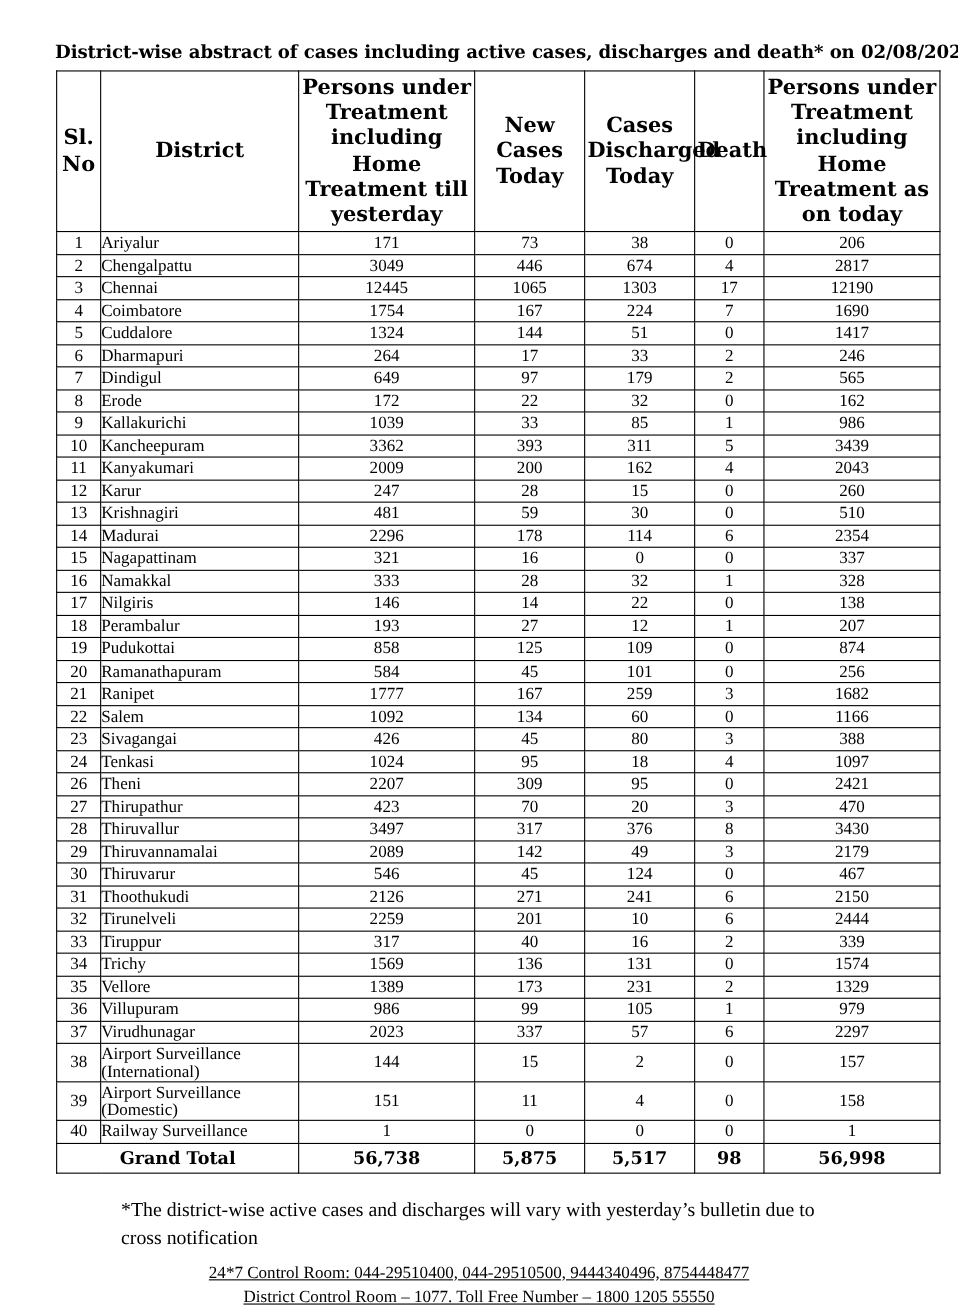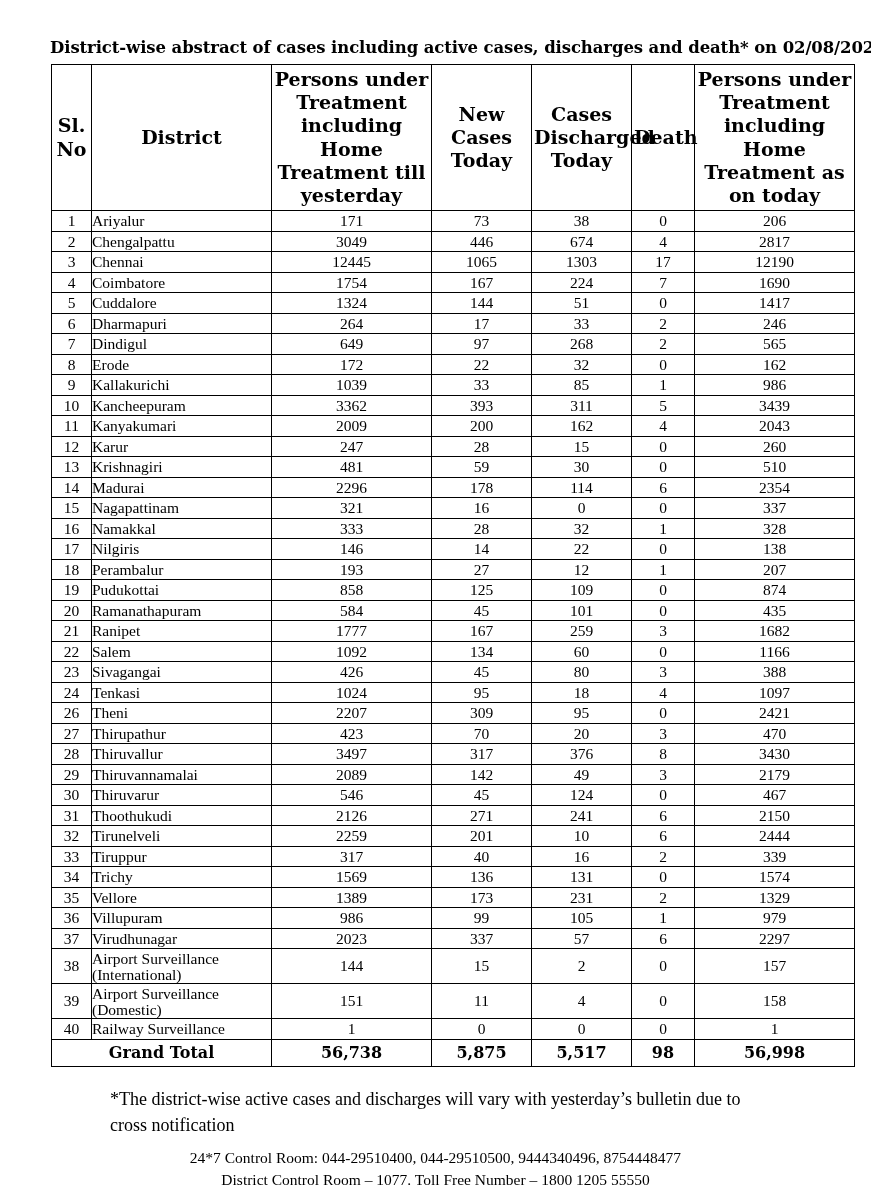--- a/index.html
+++ b/index.html
@@ -118,20 +118,21 @@
     text-align: left;
   }
   .contact {
     margin-top: 9px;
     text-align: center;
     font-size: 15.5px;
     line-height: 1.45;
   }
   .contact .line {
     display: block;
+    text-decoration: underline;
   }
   .site-link {
     color: #1414c8;
     text-decoration: underline;
     display: inline-block;
     margin-top: 1px;
     font-size: 15.5px;
   }
 </style>
 </head>
@@ -219,21 +220,21 @@
             <td class="num">17</td>
             <td class="num">33</td>
             <td class="num">2</td>
             <td class="num">246</td>
           </tr>
           <tr>
             <td class="sl">7</td>
             <td class="district">Dindigul</td>
             <td class="num">649</td>
             <td class="num">97</td>
-            <td class="num">268</td>
+            <td class="num">179</td>
             <td class="num">2</td>
             <td class="num">565</td>
           </tr>
           <tr>
             <td class="sl">8</td>
             <td class="district">Erode</td>
             <td class="num">172</td>
             <td class="num">22</td>
             <td class="num">32</td>
             <td class="num">0</td>
@@ -338,21 +339,21 @@
             <td class="num">0</td>
             <td class="num">874</td>
           </tr>
           <tr>
             <td class="sl">20</td>
             <td class="district">Ramanathapuram</td>
             <td class="num">584</td>
             <td class="num">45</td>
             <td class="num">101</td>
             <td class="num">0</td>
-            <td class="num">435</td>
+            <td class="num">256</td>
           </tr>
           <tr>
             <td class="sl">21</td>
             <td class="district">Ranipet</td>
             <td class="num">1777</td>
             <td class="num">167</td>
             <td class="num">259</td>
             <td class="num">3</td>
             <td class="num">1682</td>
           </tr>

